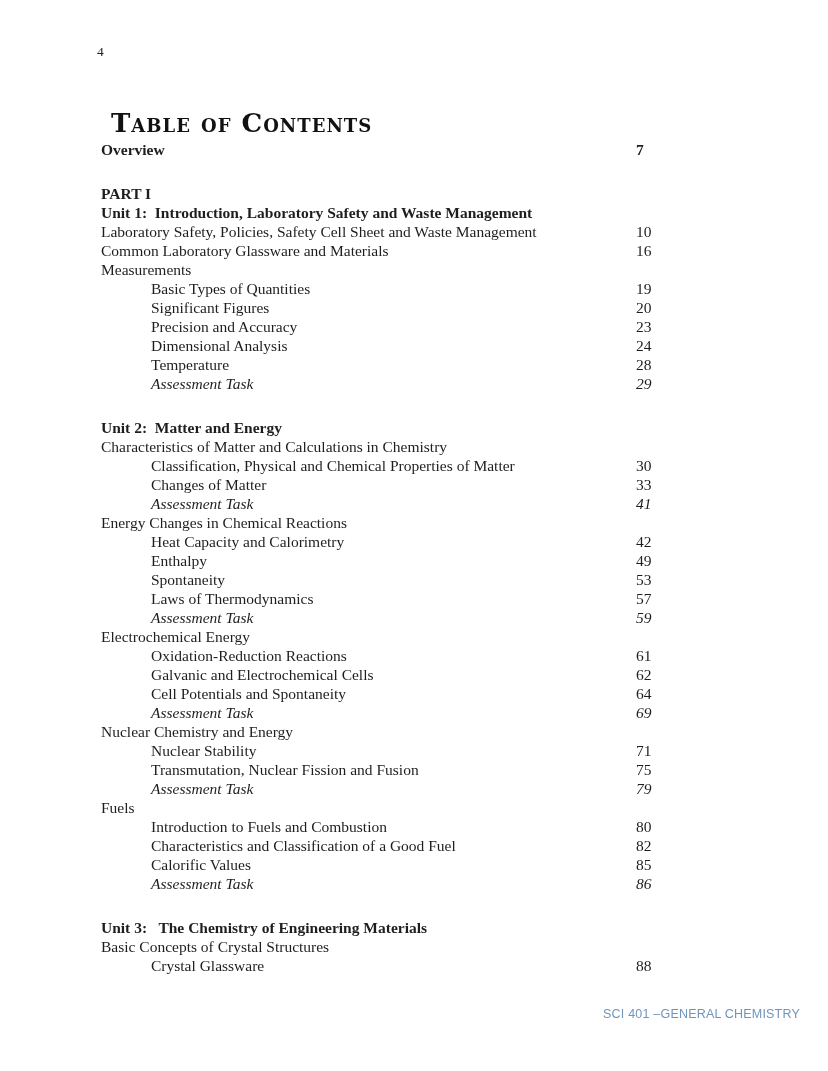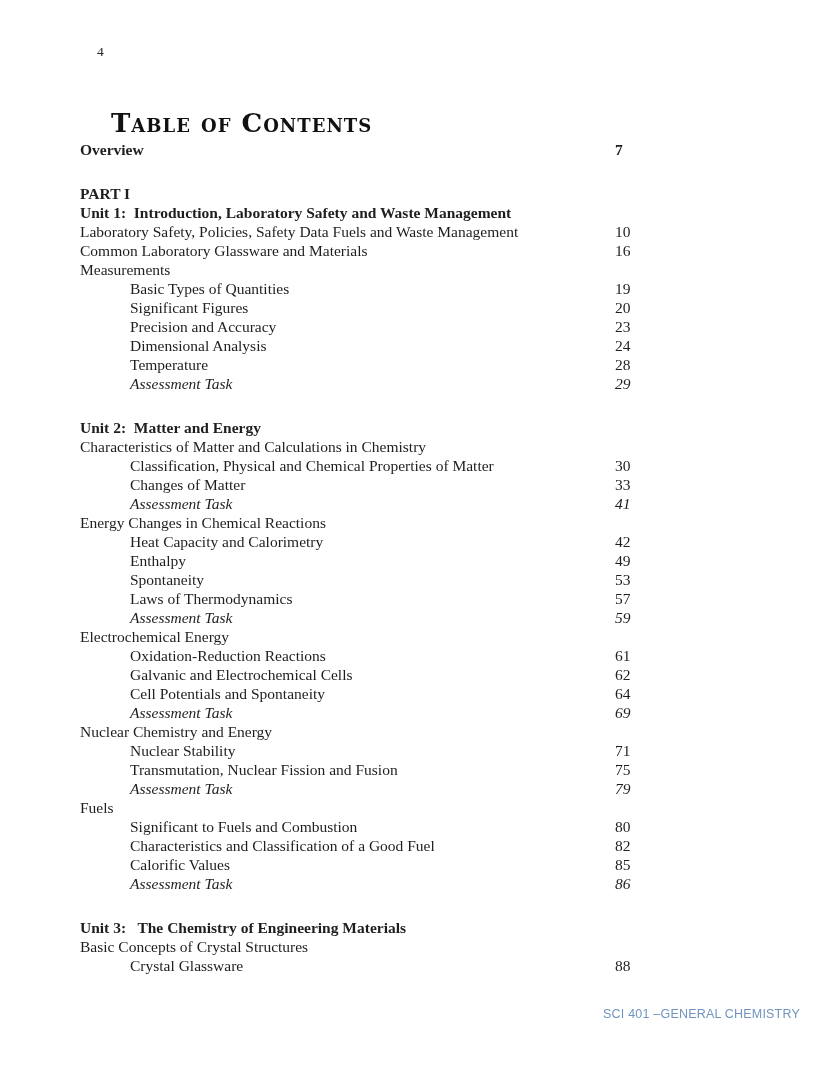--- a/index.html
+++ b/index.html
@@ -31,21 +31,21 @@
     font-family: "DejaVu Serif", serif;
     font-size: 26px;
     font-weight: 700;
     font-variant: small-caps;
     letter-spacing: 1px;
     color: #111111;
     white-space: pre;
   }
   .toc {
     position: absolute;
-    left: 80px;
+    left: 101px;
     top: 140px;
     width: 660px;
   }
   .toc-row {
     position: relative;
     height: 19px;
     line-height: 19px;
     font-size: 15.5px;
   }
   .toc-row.gap { margin-top: 25px; }
@@ -86,21 +86,21 @@
         <span class="toc-label">Overview</span>
         <span class="toc-page">7</span>
       </div>
       <div class="toc-row gap s-bold">
         <span class="toc-label">PART I</span>
       </div>
       <div class="toc-row s-bold">
         <span class="toc-label">Unit 1:  Introduction, Laboratory Safety and Waste Management</span>
       </div>
       <div class="toc-row">
-        <span class="toc-label">Laboratory Safety, Policies, Safety Data Fuels and Waste Management</span>
+        <span class="toc-label">Laboratory Safety, Policies, Safety Cell Sheet and Waste Management</span>
         <span class="toc-page">10</span>
       </div>
       <div class="toc-row">
         <span class="toc-label">Common Laboratory Glassware and Materials</span>
         <span class="toc-page">16</span>
       </div>
       <div class="toc-row">
         <span class="toc-label">Measurements</span>
       </div>
       <div class="toc-row">
@@ -199,21 +199,21 @@
         <span class="toc-page">75</span>
       </div>
       <div class="toc-row s-italic">
         <span class="toc-label ind">Assessment Task</span>
         <span class="toc-page">79</span>
       </div>
       <div class="toc-row">
         <span class="toc-label">Fuels</span>
       </div>
       <div class="toc-row">
-        <span class="toc-label ind">Significant to Fuels and Combustion</span>
+        <span class="toc-label ind">Introduction to Fuels and Combustion</span>
         <span class="toc-page">80</span>
       </div>
       <div class="toc-row">
         <span class="toc-label ind">Characteristics and Classification of a Good Fuel</span>
         <span class="toc-page">82</span>
       </div>
       <div class="toc-row">
         <span class="toc-label ind">Calorific Values</span>
         <span class="toc-page">85</span>
       </div>

